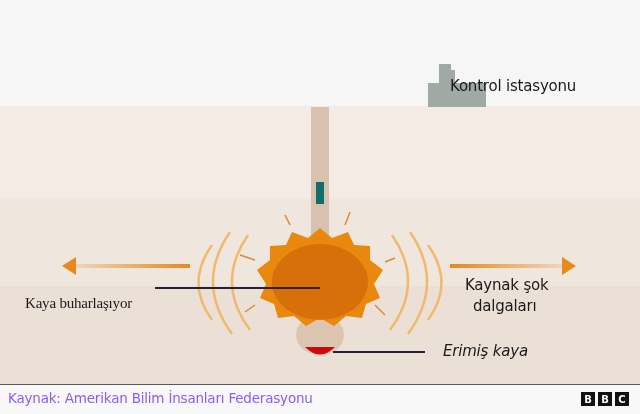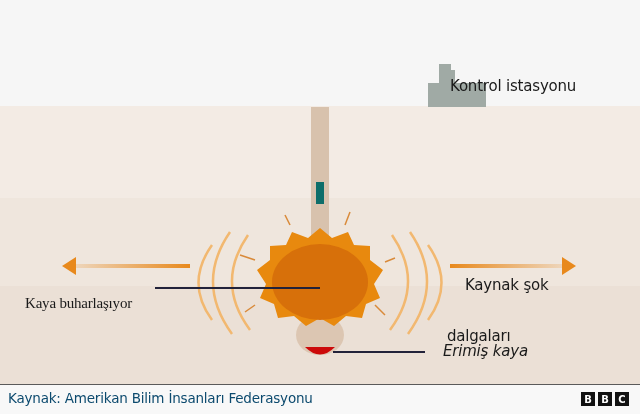--- a/index.html
+++ b/index.html
@@ -1,21 +1,21 @@
 <!DOCTYPE html>
 <html><head>
 <meta charset="utf-8">
 <style>
   html,body{margin:0;padding:0;}
   body{width:640px;height:414px;position:relative;overflow:hidden;font-family:"DejaVu Sans",sans-serif;background:#f6f6f6;}
   .band{position:absolute;left:0;width:640px;}
   .lbl{position:absolute;color:#1a1a1a;font-size:15px;line-height:19px;letter-spacing:-0.2px;}
   svg{position:absolute;left:0;top:0;}
   .footer{position:absolute;left:0;top:384px;width:640px;height:30px;background:#f8f8f8;border-top:1.5px solid #5a5a5a;}
-  .src{position:absolute;left:8px;top:5px;font-size:13.5px;color:#0c4a6e;letter-spacing:-0.2px;}
+  .src{position:absolute;left:8px;top:5px;font-size:13.5px;color:#8b5cf6;letter-spacing:-0.2px;}
   .bbc{position:absolute;right:11px;top:7px;display:flex;gap:3px;}
   .bbc span{width:14px;height:14px;background:#111;color:#fff;font-size:10px;font-weight:bold;display:flex;align-items:center;justify-content:center;}
 </style>
 </head>
 <body>
 
 <div class="band" style="top:0;height:106px;background:#f6f6f6;"></div>
 <div class="band" style="top:106px;height:92px;background:#f3ebe4;"></div>
 <div class="band" style="top:198px;height:88px;background:#efe6dd;"></div>
 <div class="band" style="top:286px;height:98px;background:#ebe0d6;"></div>
@@ -76,21 +76,21 @@
   <path fill="#e8890e" d="M320 228 L332 238 L348 232 L354 245 L370 246 L370 260 L383 270 L374 284 L380 298 L366 304 L362 318 L346 316 L334 326 L320 318 L306 326 L294 316 L278 318 L274 304 L260 298 L266 284 L257 270 L270 260 L270 246 L286 245 L292 232 L308 238 Z"></path>
   <ellipse cx="320" cy="282" rx="48" ry="38" fill="#d7700a"></ellipse>
 
   <line x1="155" y1="288" x2="320" y2="288" stroke="#22223a" stroke-width="2"></line>
   <line x1="333" y1="352" x2="425" y2="352" stroke="#22223a" stroke-width="2"></line>
 </svg>
 
 <div class="lbl" style="left:450px;top:61px;margin-top:16px;">Kontrol istasyonu</div>
 <div class="lbl" style="left:25px;top:294px;font-family:Liberation Serif, serif;">Kaya buharlaşıyor</div>
 <div class="lbl" style="left:465px;top:276px;">Kaynak şok</div>
-<div class="lbl" style="left:447px;top:297px;margin-top:30px;">dalgaları</div>
+<div class="lbl" style="left:473px;top:297px;">dalgaları</div>
 <div class="lbl" style="left:443px;top:342px;font-style:italic;">Erimiş kaya</div>
 
 <div class="footer">
   <div class="src">Kaynak: Amerikan Bilim İnsanları Federasyonu</div>
   <div class="bbc">
     <span>B</span>
     <span>B</span>
     <span>C</span>
   </div>
 </div>

